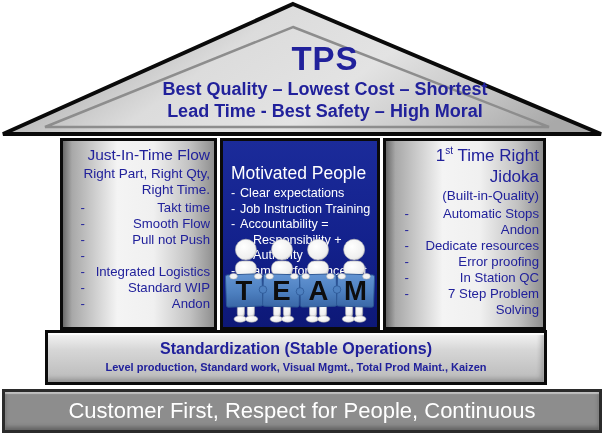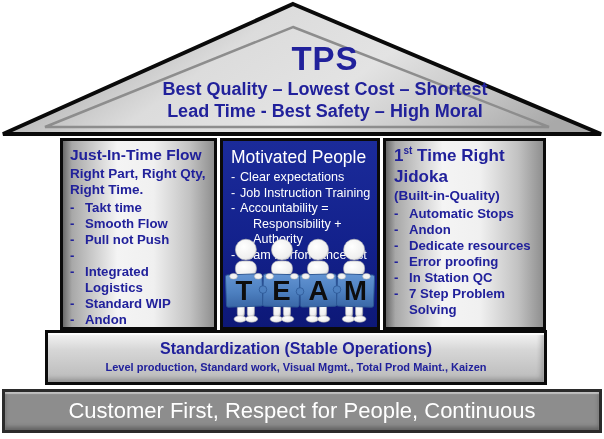--- a/index.html
+++ b/index.html
@@ -15,28 +15,28 @@
   }
   .roof-title{font-size:33px;font-weight:bold;line-height:38px;letter-spacing:1px;}
   .roof-sub{font-size:18px;font-weight:bold;line-height:22px;}
   
   .pillar{
     position:absolute;top:138px;height:192px;box-sizing:border-box;
     border:3px solid #0a0a0a;
   }
   .pillar-gray{
     background:linear-gradient(90deg,#6a6a6a 0%,#a8a8a8 6%,#f4f4f4 36%,#f0f0f0 60%,#c2c2c2 84%,#8f8f8f 100%);
-    color:#21219b;font-weight:bold;
+    color:#21219b;font-weight:normal;text-align:right;
   }
   .pillar-left{left:60px;width:157px;padding:4px 4px 0 7px;}
   .pillar-right{left:383px;width:163px;padding:4px 4px 0 8px;}
   .pillar-center{
     left:220px;width:160px;
     background:linear-gradient(180deg,#1b2b9a 0%,#13218c 55%,#0d1877 100%);
-    color:#ffffff;padding:5px 6px 0 8px;
+    color:#ffffff;padding:21px 6px 0 8px;
   }
   .p-head{font-size:15.5px;line-height:20px;}
   .p-head-big{font-size:17px;line-height:21px;}
   .p-sub{font-size:13.5px;line-height:16px;margin-top:1px;}
   .p-list{list-style:none;margin:2px 0 0 0;padding:0;font-size:13.2px;line-height:16px;}
   .p-list li{display:flex;}
   .p-list li .dash{flex:0 0 15px;}
   .p-list li .txt{flex:1;}
   .pillar-center .p-head{font-size:17.5px;font-weight:normal;line-height:22px;}
   .c-list{list-style:none;margin:2px 0 0 0;padding:0;font-size:12.6px;line-height:15.5px;font-weight:normal;}

